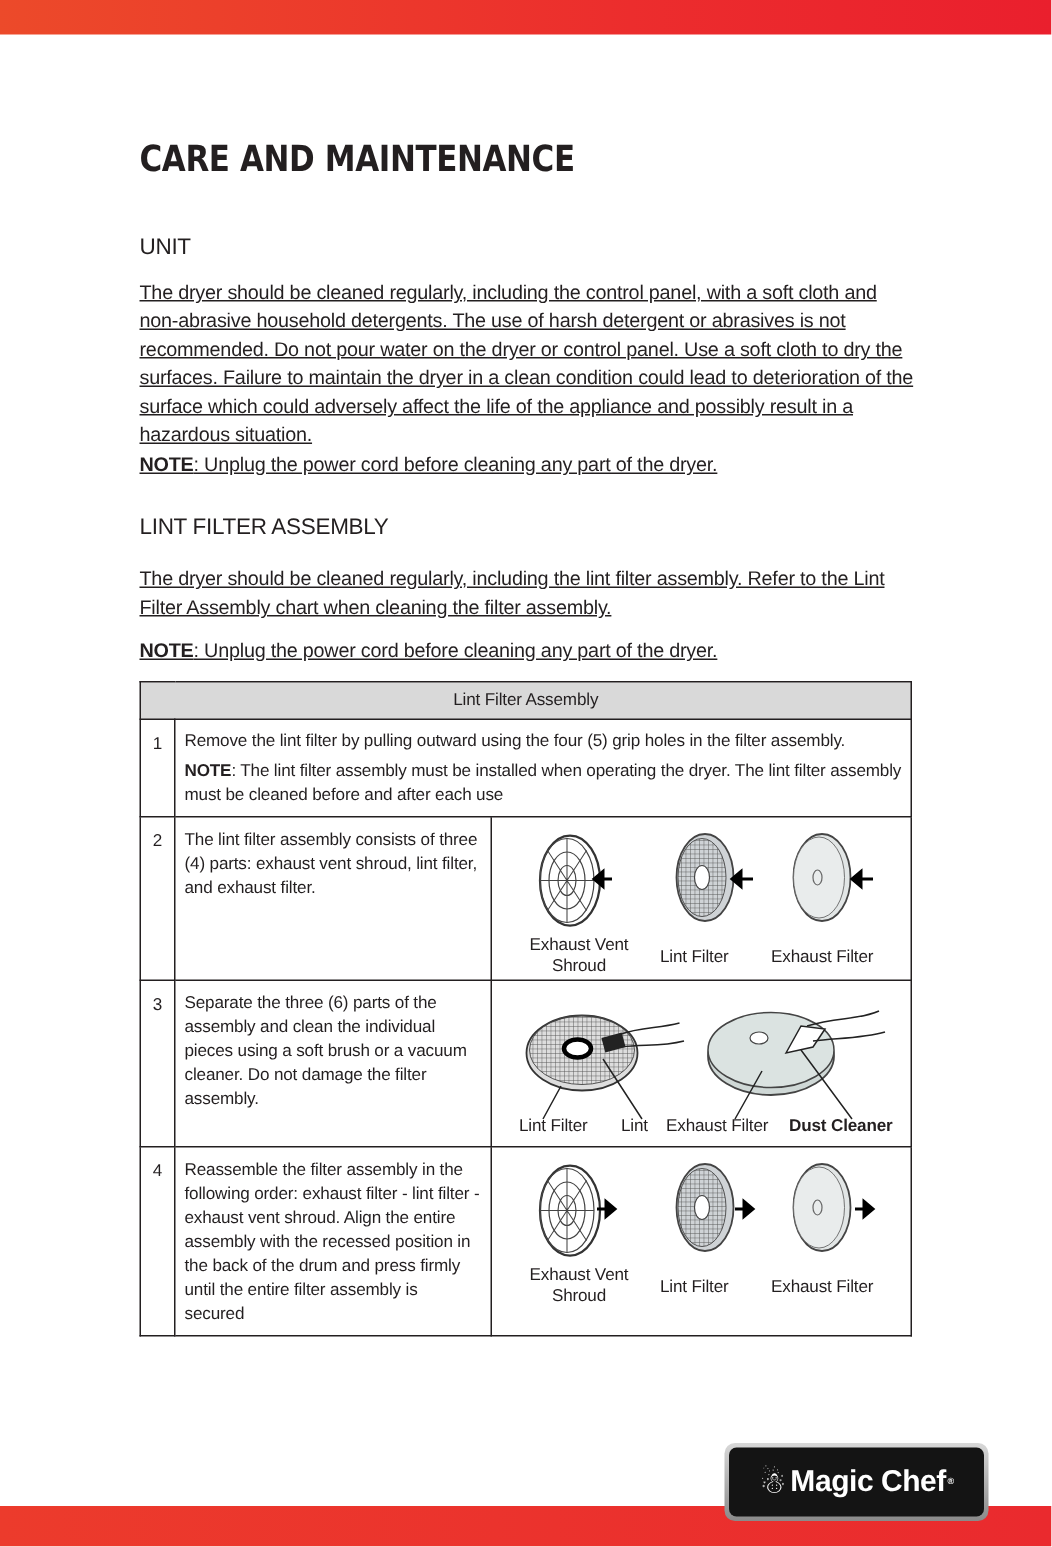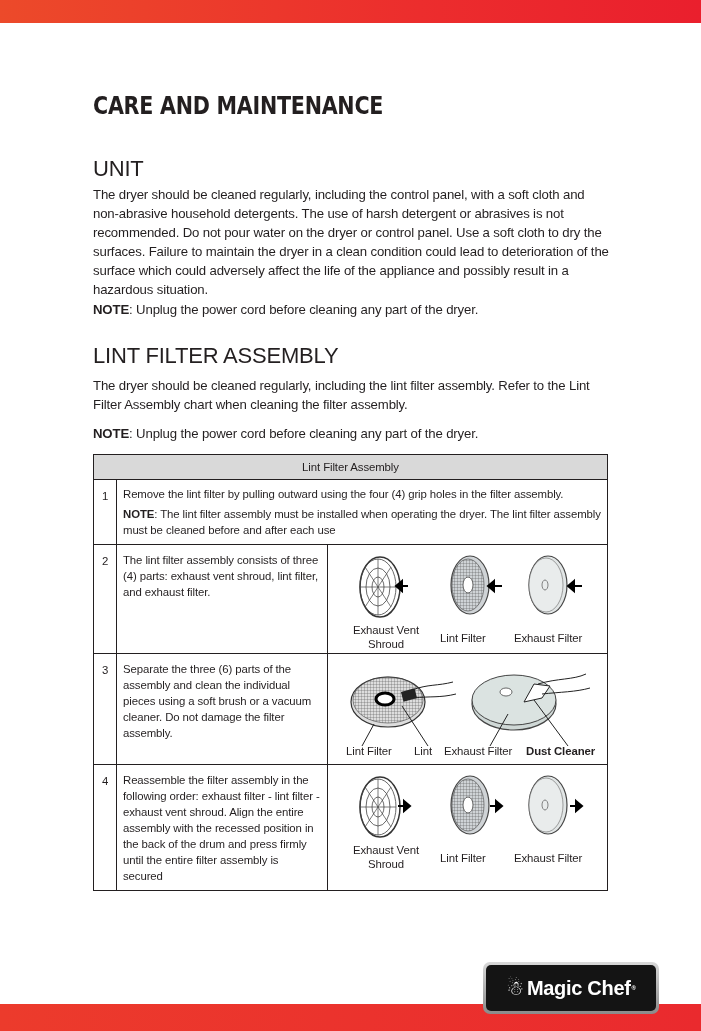--- a/index.html
+++ b/index.html
@@ -16,25 +16,25 @@
       position: absolute; left: 0; top: 1004px; width: 701px; height: 27px;
       background: linear-gradient(90deg, #ec3b2c 0%, #ea2a2e 100%);
     }
     .page-title {
       position: absolute; left: 93px; top: 92px;
       font-size: 24px; font-weight: bold; letter-spacing: -0.3px;
       font-family: "DejaVu Sans", sans-serif; transform: scaleX(0.86); transform-origin: left;
     }
     h2 {
       position: absolute; margin: 0; font-weight: normal;
-      font-size: 22px; letter-spacing: -0.2px;
+      font-size: 15px; letter-spacing: -0.2px;
     }
     .p {
       position: absolute; left: 93px; width: 520px; margin: 0;
-      font-size: 13.2px; line-height: 19px; letter-spacing: -0.15px;
+      font-size: 13.2px; line-height: 19px; letter-spacing: -0.15px; text-decoration: underline;
     }
     .note b { font-weight: bold; }
 
     table.lint {
       position: absolute; left: 93px; top: 454px; width: 515px;
       border-collapse: collapse; font-size: 11.4px; line-height: 16px;
       letter-spacing: -0.1px;
     }
     table.lint td, table.lint th { border: 1px solid #231f20; vertical-align: top; padding: 0; }
     table.lint th {
@@ -83,21 +83,21 @@
 <p class="p note" style="top:424px;"><b>NOTE</b><span>: Unplug the power cord before cleaning any part of the dryer.</span></p>
 
 <table class="lint">
   <tbody>
       <tr>
     <th colspan="3">Lint Filter Assembly</th>
   </tr>
   <tr>
     <td class="num">1</td>
     <td class="txt1" colspan="2">
-      <div>Remove the lint filter by pulling outward using the four (4) grip holes in the filter assembly.</div>
+      <div>Remove the lint filter by pulling outward using the four (5) grip holes in the filter assembly.</div>
       <div class="note1"><b>NOTE</b><span>: The lint filter assembly must be installed when operating the dryer. The lint filter assembly must be cleaned before and after each use</span></div>
     </td>
   </tr>
   <tr>
     <td class="num">2</td>
     <td class="txt">The lint filter assembly consists of three (4) parts: exhaust vent shroud, lint filter, and exhaust filter.</td>
     <td class="img">
       <div class="fig">
         <svg width="279" height="108">
           <defs>

